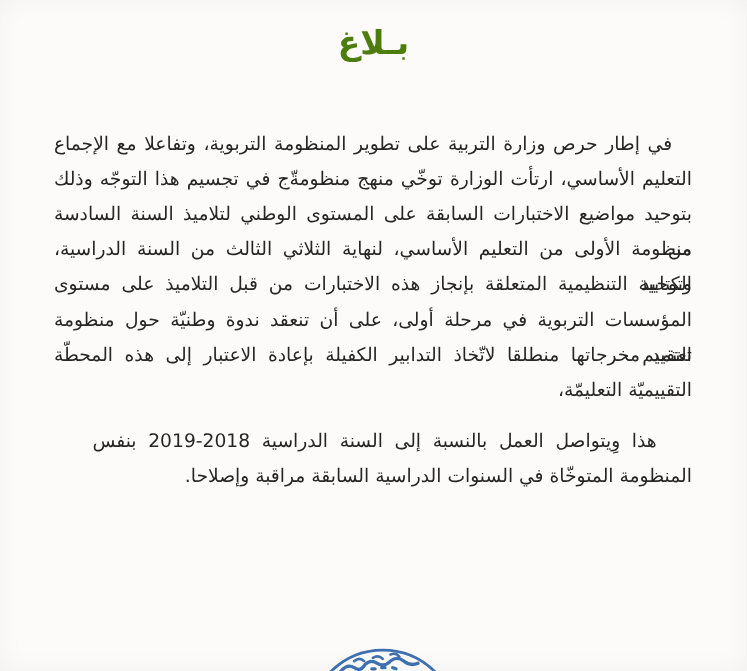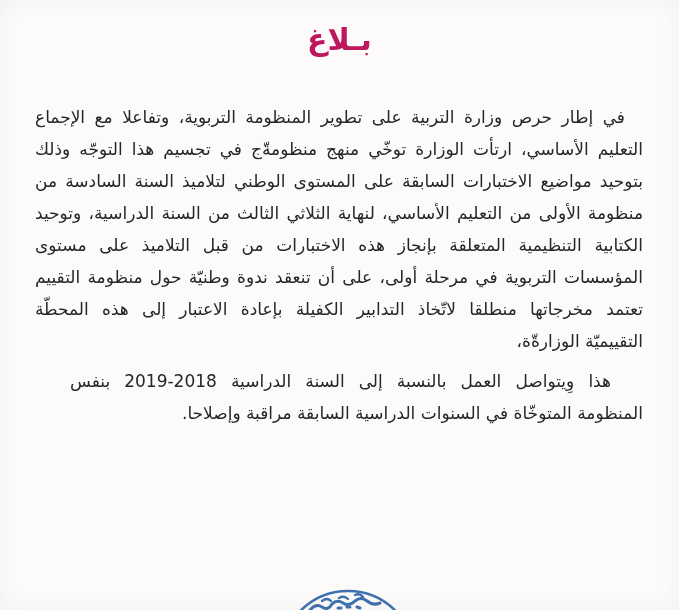--- a/index.html
+++ b/index.html
@@ -14,30 +14,30 @@
     font-family:"DejaVu Sans","Liberation Sans",sans-serif;
     color:#262626;
   }
   .title{
     position:absolute;
     top:22px;left:0;right:0;
     margin:0;
     text-align:center;
     font-size:30px;
     font-weight:bold;
-    color:#be185d;
+    color:#4d7c0f;
     letter-spacing:0;
   }
   .body-text{
     position:absolute;
     top:101px;
     right:36px;
     left:35px;
   }
-  .para{margin:0;padding:0;}
+  .para{margin:14px;padding:0;}
   .para-2{margin-top:8px;}
   .line{
     height:32px;
     line-height:32px;
     font-size:17px;
     white-space:nowrap;
     overflow:visible;
     text-align:justify;
     text-align-last:justify;
   }
@@ -67,21 +67,21 @@
   <div class="body-text">
 
     <div class="para para-1">
       <div class="line justified first-1">في إطار حرص وزارة التربية على تطوير المنظومة التربوية، وتفاعلا مع الإجماع</div>
       <div class="line justified">التعليم الأساسي، ارتأت الوزارة توخّي منهج منظومةّج في تجسيم هذا التوجّه وذلك</div>
       <div class="line justified">بتوحيد مواضيع الاختبارات السابقة على المستوى الوطني لتلاميذ السنة السادسة من</div>
       <div class="line justified">منظومة الأولى من التعليم الأساسي، لنهاية الثلاثي الثالث من السنة الدراسية، وتوحيد</div>
       <div class="line justified">الكتابية التنظيمية المتعلقة بإنجاز هذه الاختبارات من قبل التلاميذ على مستوى</div>
       <div class="line justified">المؤسسات التربوية في مرحلة أولى، على أن تنعقد ندوة وطنيّة حول منظومة التقييم</div>
       <div class="line justified">تعتمد مخرجاتها منطلقا لاتّخاذ التدابير الكفيلة بإعادة الاعتبار إلى هذه المحطّة</div>
-      <div class="line lastline">التقييميّة الوزارةّة،</div>
+      <div class="line lastline">التقييميّة التعليمّة،</div>
     </div>
 
     <div class="para para-2">
       <div class="line justified first-2">هذا وِيتواصل العمل بالنسبة إلى السنة الدراسية ‭2019-2018‬ بنفس</div>
       <div class="line lastline">المنظومة المتوخّاة في السنوات الدراسية السابقة مراقبة وإصلاحا.</div>
     </div>
 
   </div>
 
   <div class="stamp">

